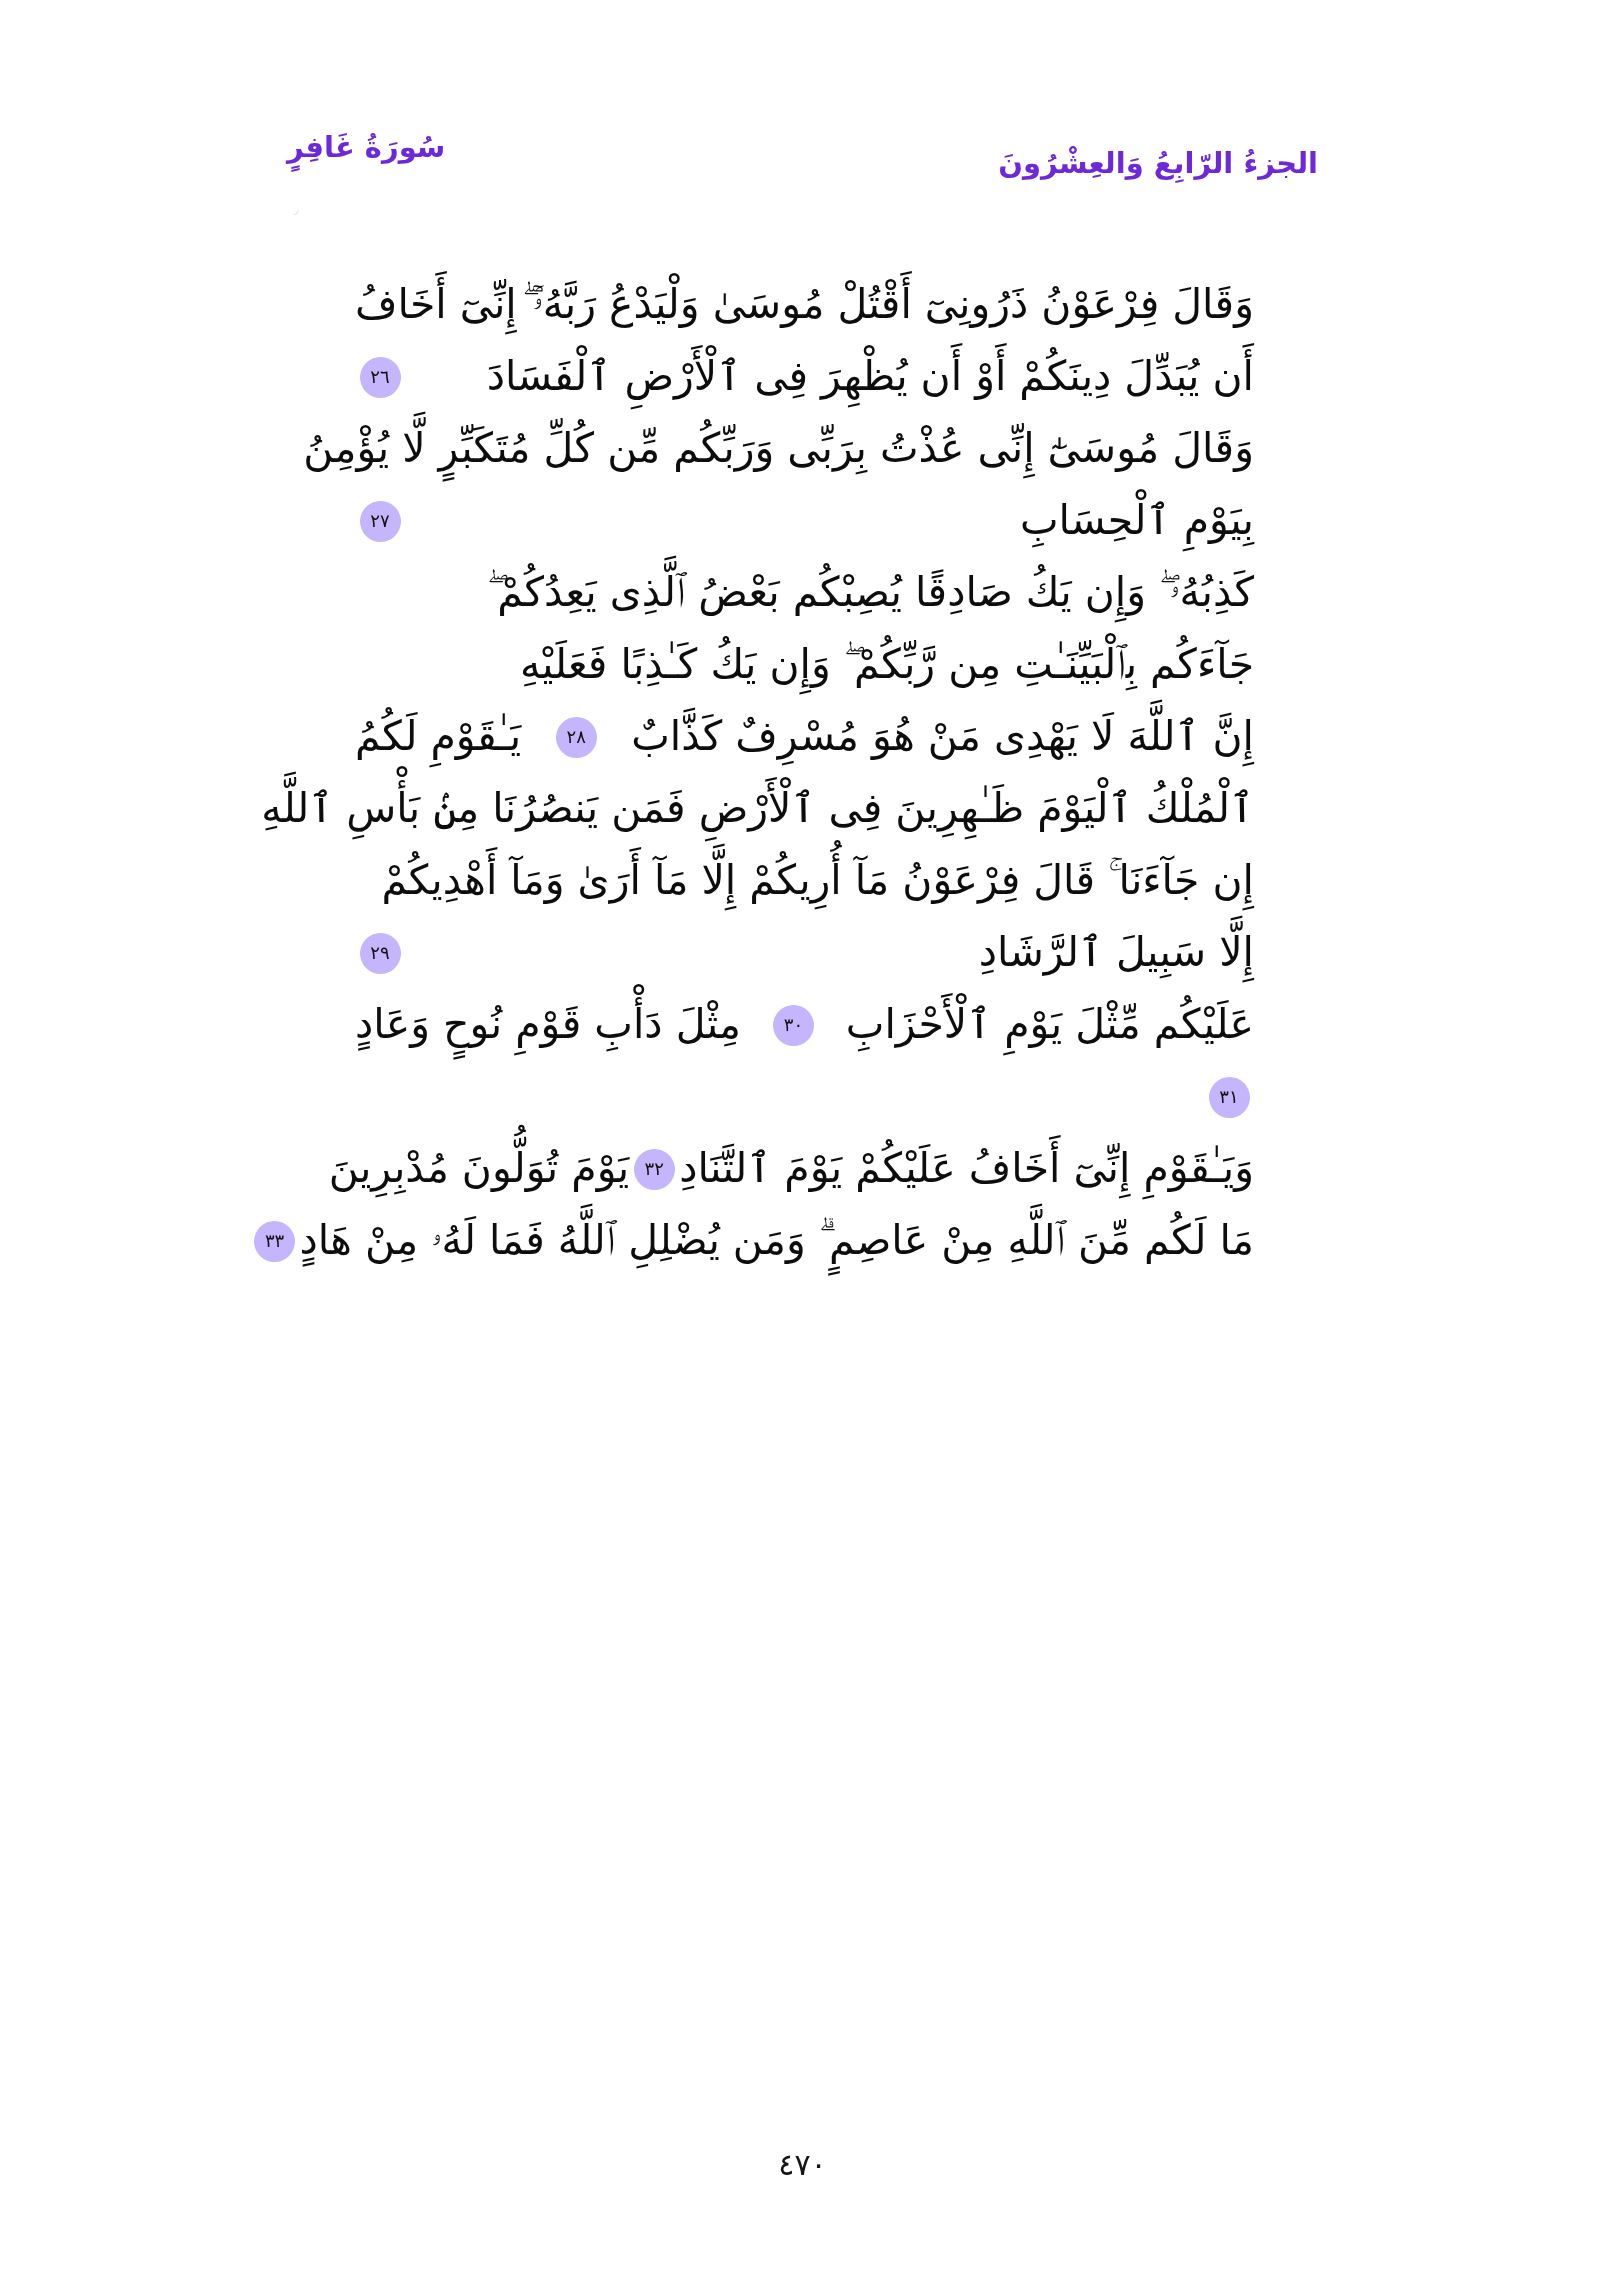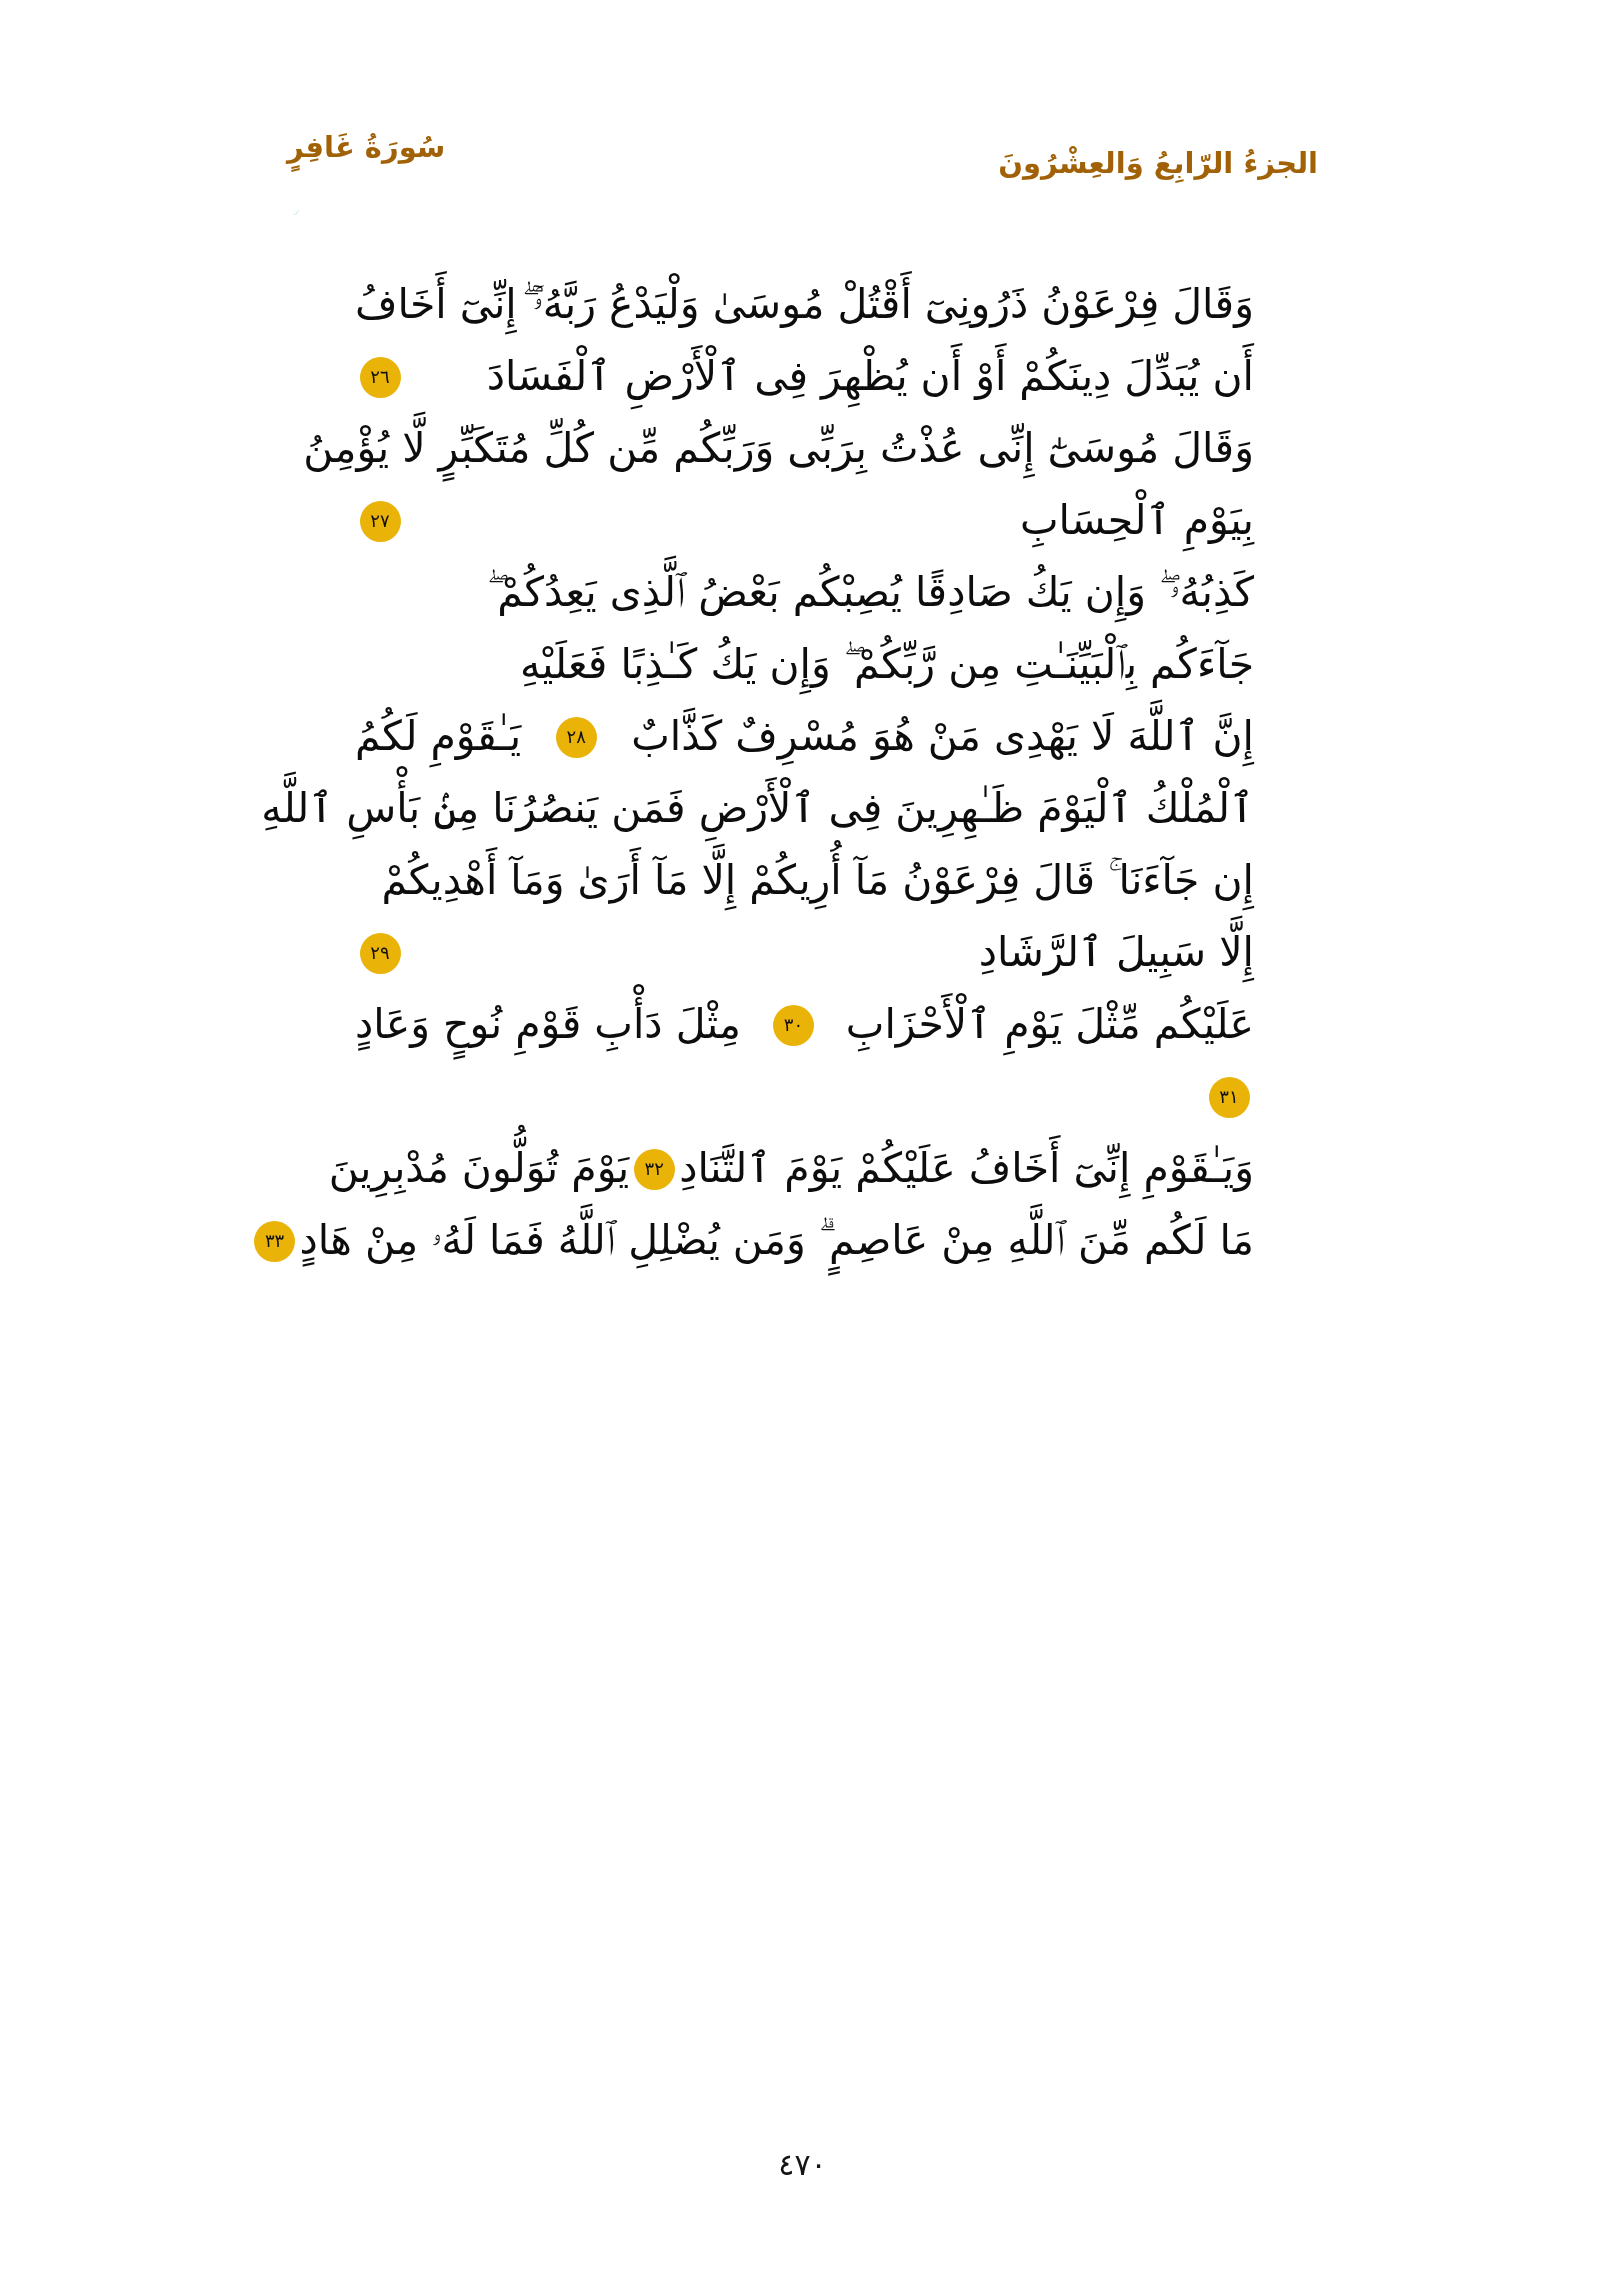--- a/index.html
+++ b/index.html
@@ -35,21 +35,21 @@
     align-items: center;
     justify-content: space-between;
     padding: 0 287px;
     box-sizing: border-box;
   }
   .header-juz,
   .header-surah {
     font-family: "DejaVu Sans", sans-serif;
     font-size: 29px;
     line-height: 1;
-    color: #a16207;
+    color: #6d28d9;
     white-space: nowrap;
     font-weight: 600;
   }
   .header-juz { order: 1; margin-top: 33px; }
   .header-surah { order: 2; }
 
   
   .frame-outer {
     position: absolute;
     top: 198px;
@@ -129,21 +129,21 @@
   }
 
   
   .ayah-marker {
     display: inline-flex;
     align-items: center;
     justify-content: center;
     width: 41px;
     height: 41px;
     border-radius: 50%;
-    background: #eab308;
+    background: #c4b5fd;
     color: #111111;
     font-size: 18px;
     font-family: "DejaVu Sans", sans-serif;
     vertical-align: middle;
     margin: 0 4.5px;
     flex: 0 0 auto;
   }
 
   
   .page-number {

